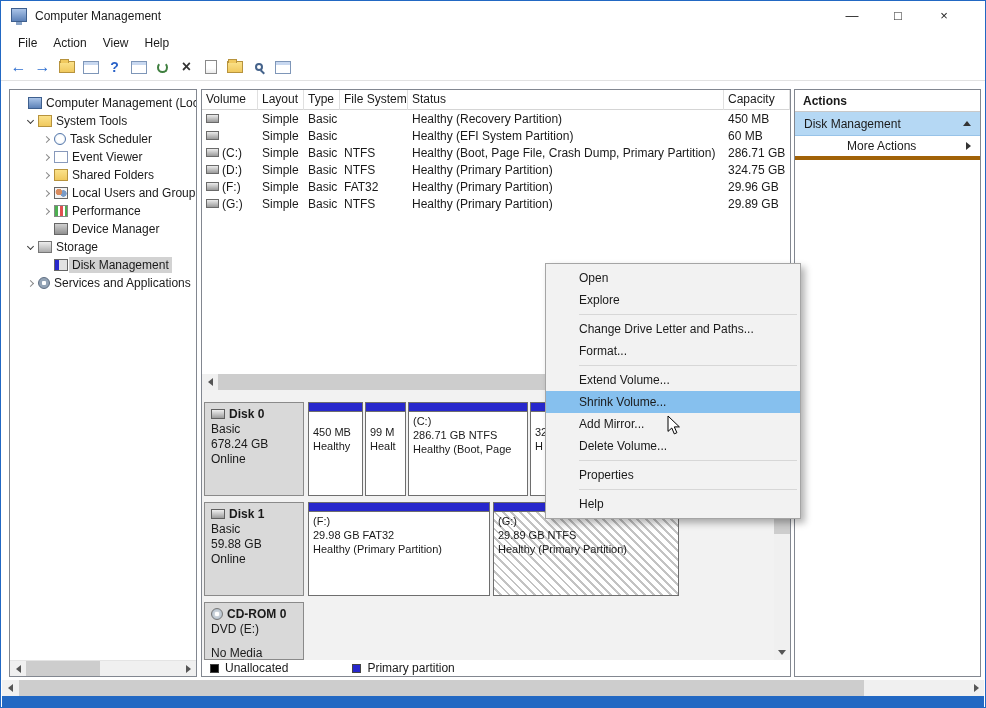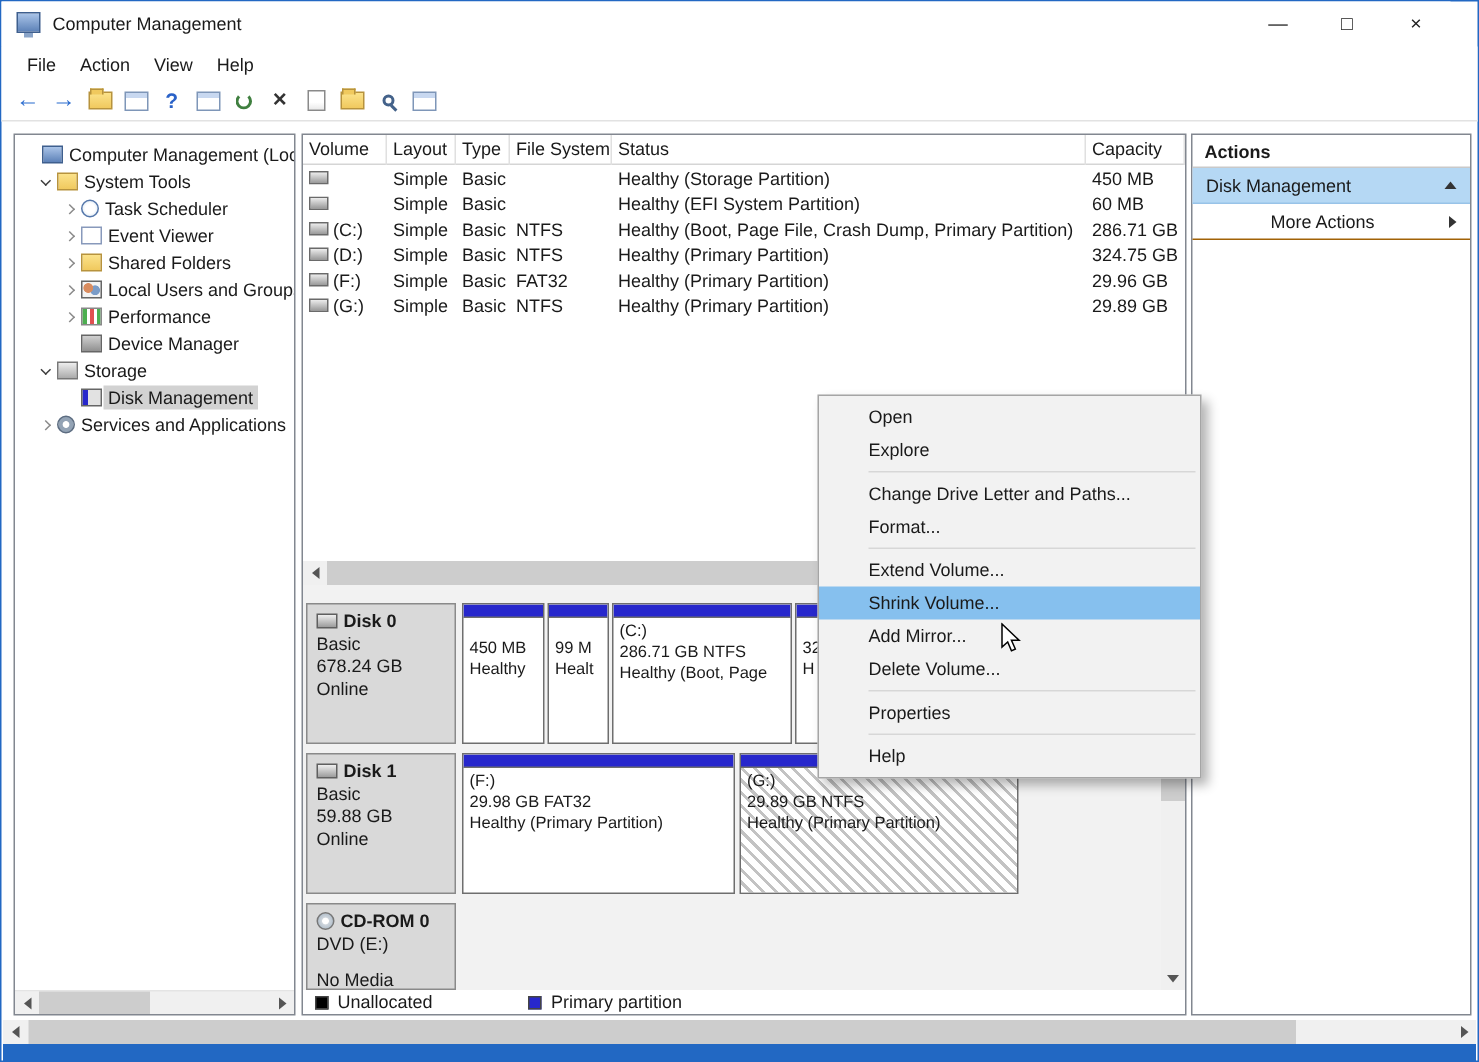--- a/index.html
+++ b/index.html
@@ -104,21 +104,21 @@
   .vscroll { position:absolute; right:0; top:300px; width:16px; height:270px; background:#f0f0f0; }
   .vthumb { position:absolute; left:0; top:16px; width:16px; height:128px; background:#cdcdcd; }
 
   
   .tree-hscroll { position:absolute; left:0; bottom:0; width:186px; height:16px; background:#f0f0f0; border-top:1px solid #e4e4e4; }
   .tree-hthumb { position:absolute; left:16px; top:0; width:74px; height:16px; background:#cdcdcd; }
 
   
   .ap-header { height:22px; line-height:22px; padding-left:8px; font-weight:bold; border-bottom:1px solid #c9c9c9; }
   .ap-group { height:24px; display:flex; align-items:center; justify-content:space-between; padding:0 9px; background:#b5d8f4; border-bottom:1px solid #98c3e8; }
-  .ap-more { height:24px; display:flex; align-items:center; justify-content:space-between; padding:0 9px 0 52px; border-bottom:1px solid #a16207;text-align:center; }
+  .ap-more { height:24px; display:flex; align-items:center; justify-content:space-between; padding:0 9px 0 52px; border-bottom:4px solid #a16207;text-align:center; }
   .tri-up { width:0; height:0; border-style:solid; border-width:0 4px 5px 4px; border-color:transparent transparent #333 transparent; }
   .tri-right { width:0; height:0; border-style:solid; border-width:4px 0 4px 5px; border-color:transparent transparent transparent #333; }
 
   
   .context-menu { position:absolute; left:545px; top:263px; width:256px; padding:3px 0;
     background:#f2f2f2; border:1px solid #a5a5a5; box-shadow:4px 4px 7px rgba(0,0,0,.3); z-index:50; }
   .cm-item { height:22px; line-height:22px; padding-left:33px; white-space:nowrap; }
   .cm-item.disabled { color:#a6a6a6; }
   .cm-item.highlighted { background:#86c0ee; }
   .cm-sep { border-top:1px solid #d7d7d7; margin:3px 3px 3px 33px; }
@@ -289,21 +289,21 @@
     </div>
 
     <div class="vt-row">
       <div class="vc c-vol vol-cell">
           <span class="vol-icon"></span>
           <span></span>
         </div>
       <div class="vc c-layout">Simple</div>
       <div class="vc c-type">Basic</div>
       <div class="vc c-fs"></div>
-      <div class="vc c-status">Healthy (Storage Partition)</div>
+      <div class="vc c-status">Healthy (Recovery Partition)</div>
       <div class="vc c-cap">450 MB</div>
     </div>
     <div class="vt-row">
       <div class="vc c-vol vol-cell">
           <span class="vol-icon"></span>
           <span></span>
         </div>
       <div class="vc c-layout">Simple</div>
       <div class="vc c-type">Basic</div>
       <div class="vc c-fs"></div>

